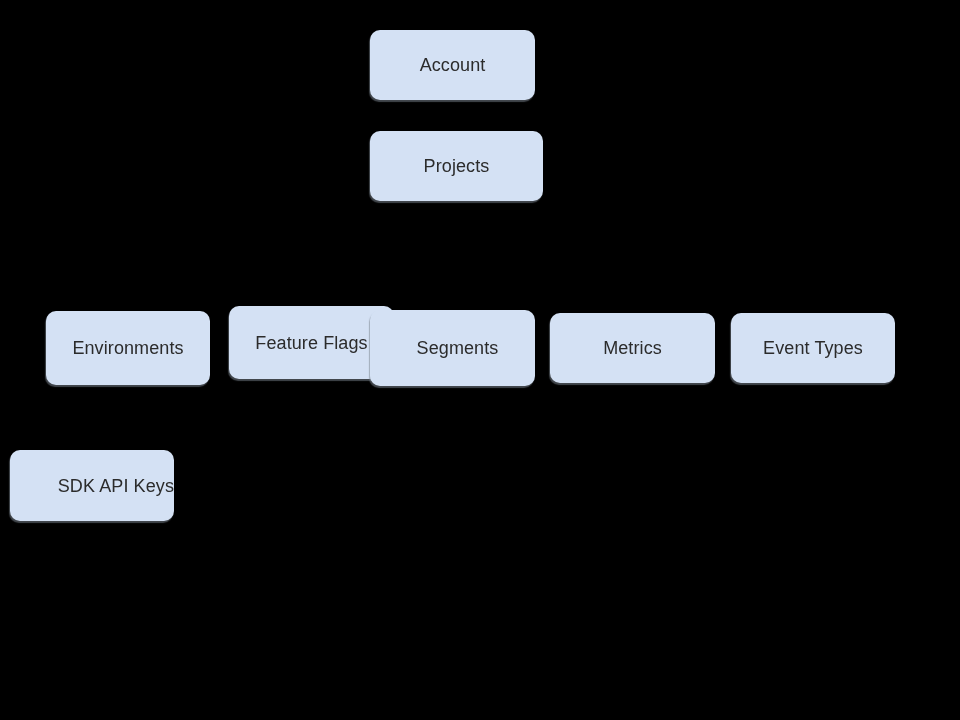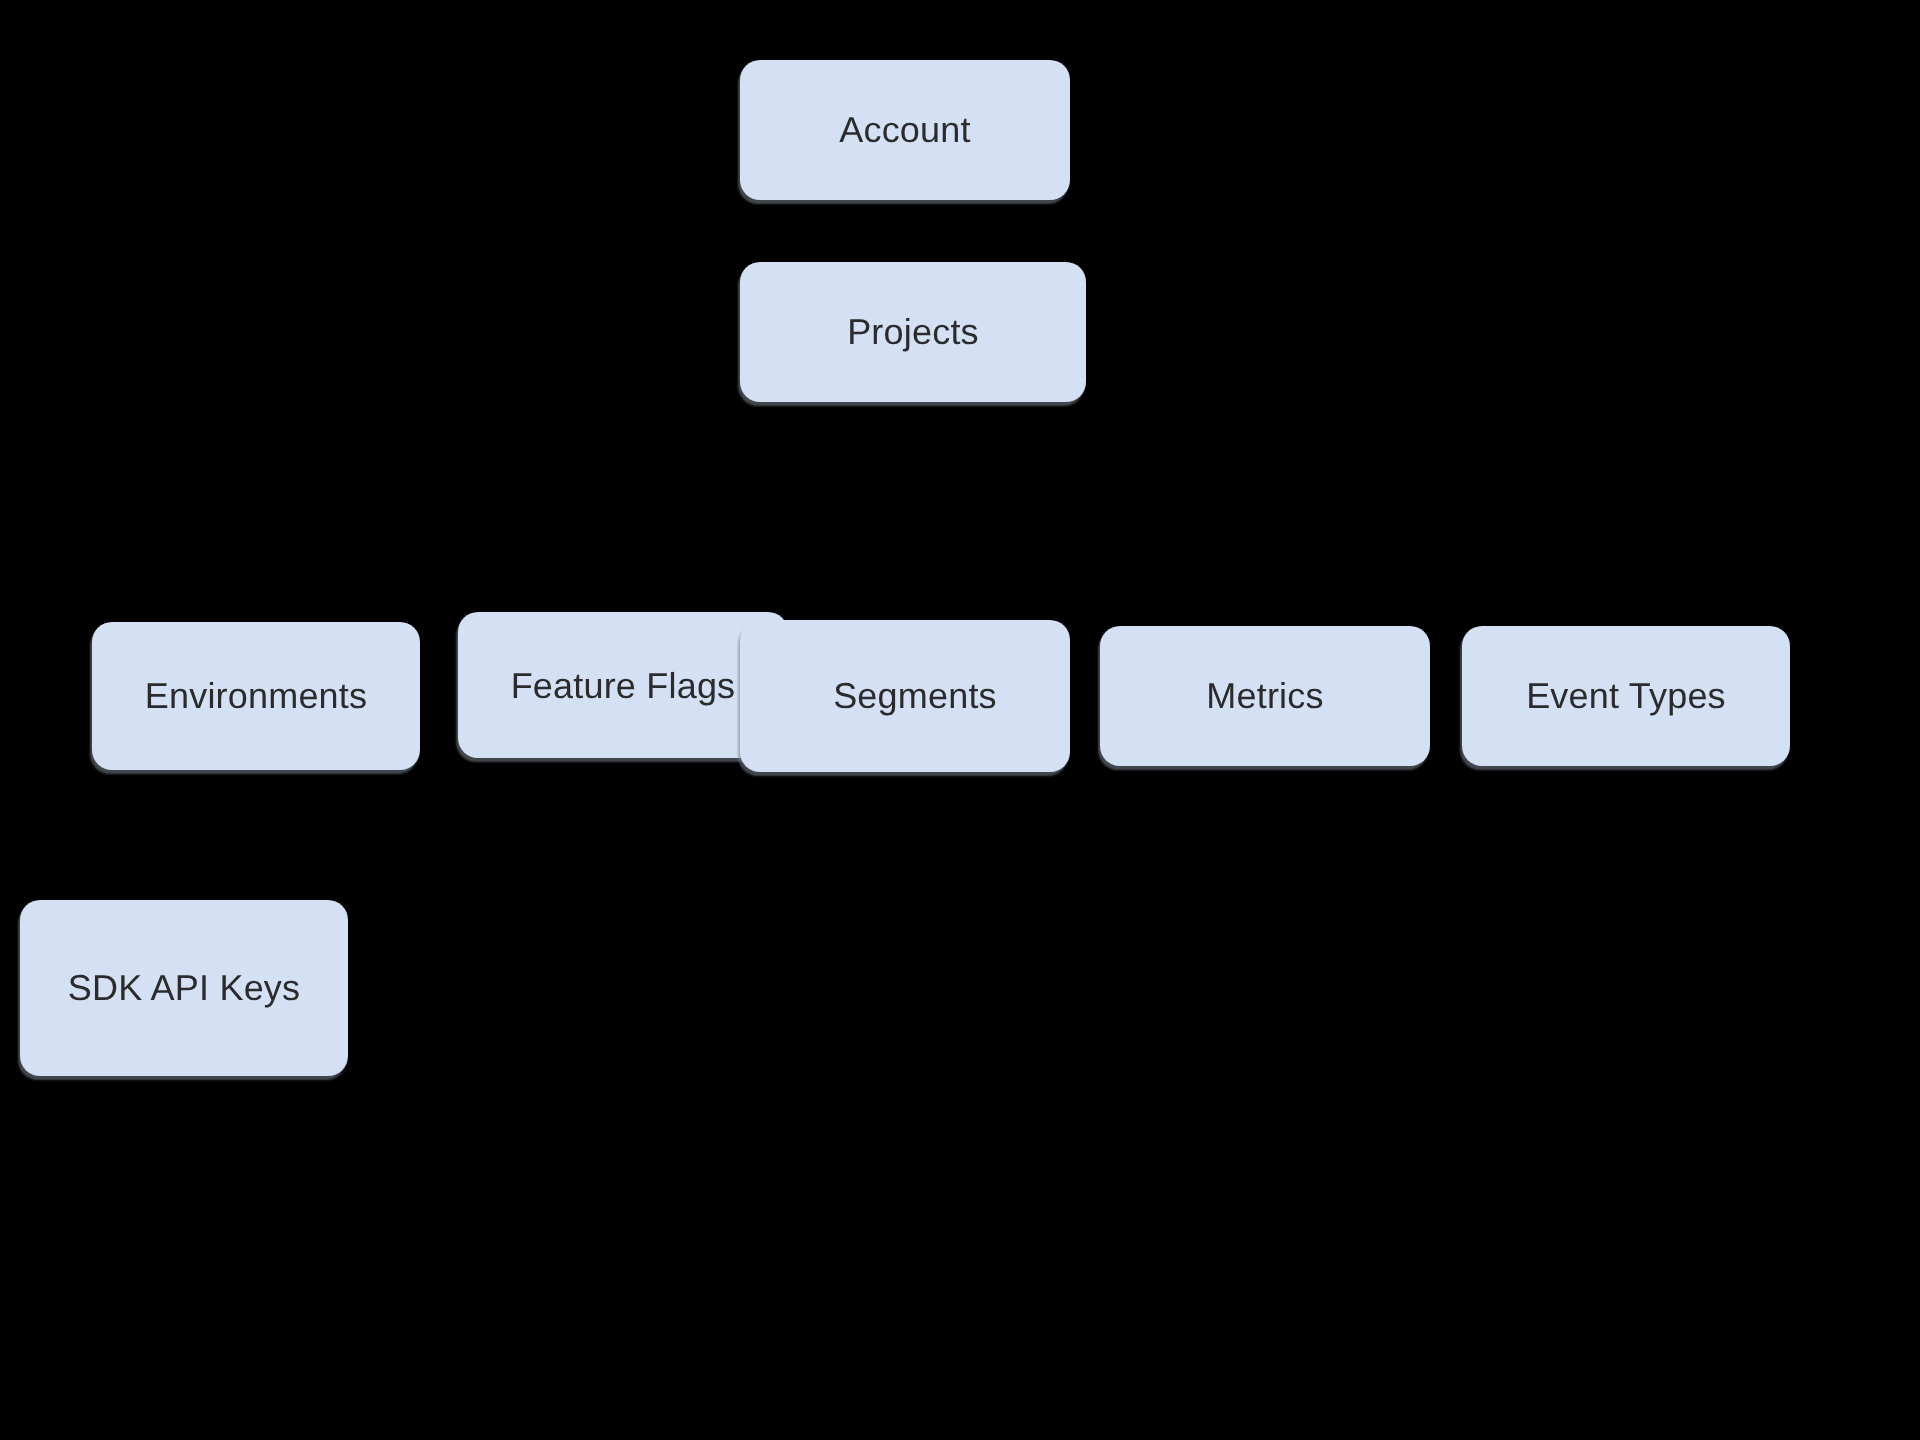--- a/index.html
+++ b/index.html
@@ -63,17 +63,17 @@
   </div>
 
   <div class="node" style="left:550px; top:313px; width:165px; height:70px;">
     <span class="node-label">Metrics</span>
   </div>
 
   <div class="node" style="left:731px; top:313px; width:164px; height:70px;">
     <span class="node-label">Event Types</span>
   </div>
 
-  <div class="node" style="left:10px; top:450px; width:164px; height:88px;">
+  <div class="node" style="left:10px; top:450px; width:164px; height:71px;justify-content:flex-end;">
     <span class="node-label">SDK API Keys</span>
   </div>
 
 </div>
 
 </body></html>

